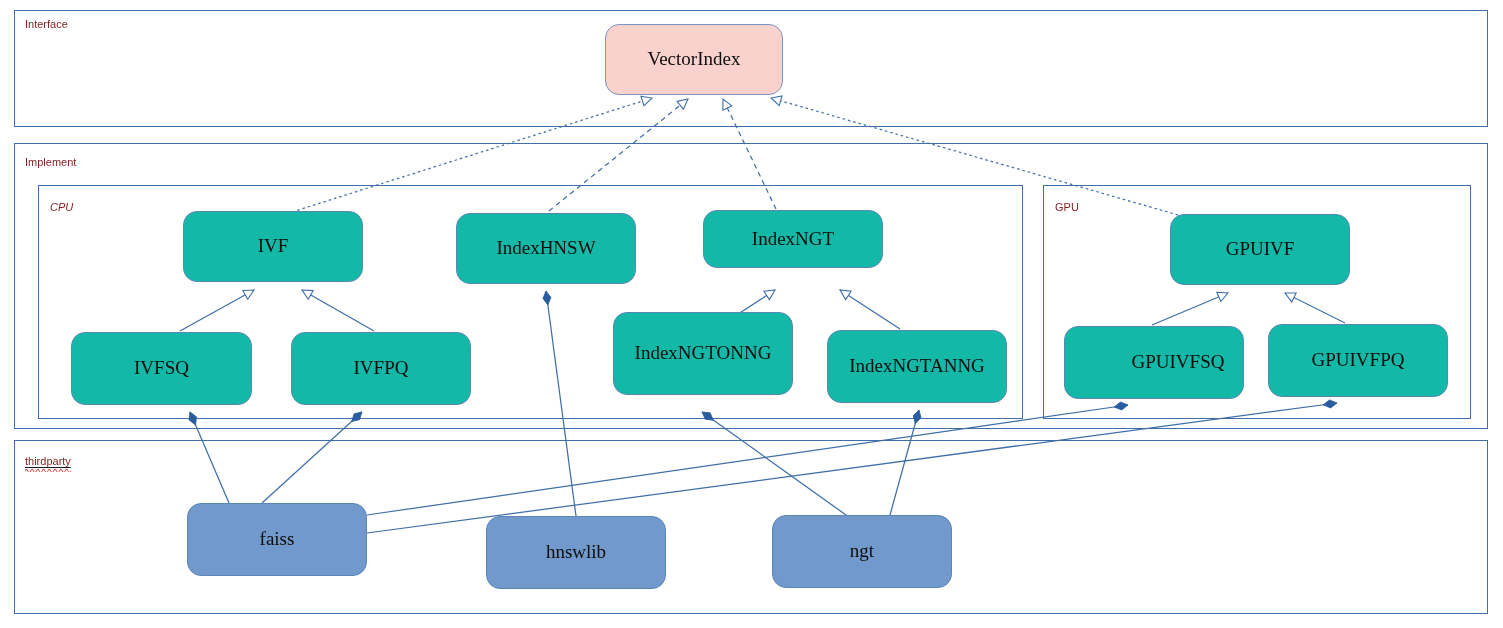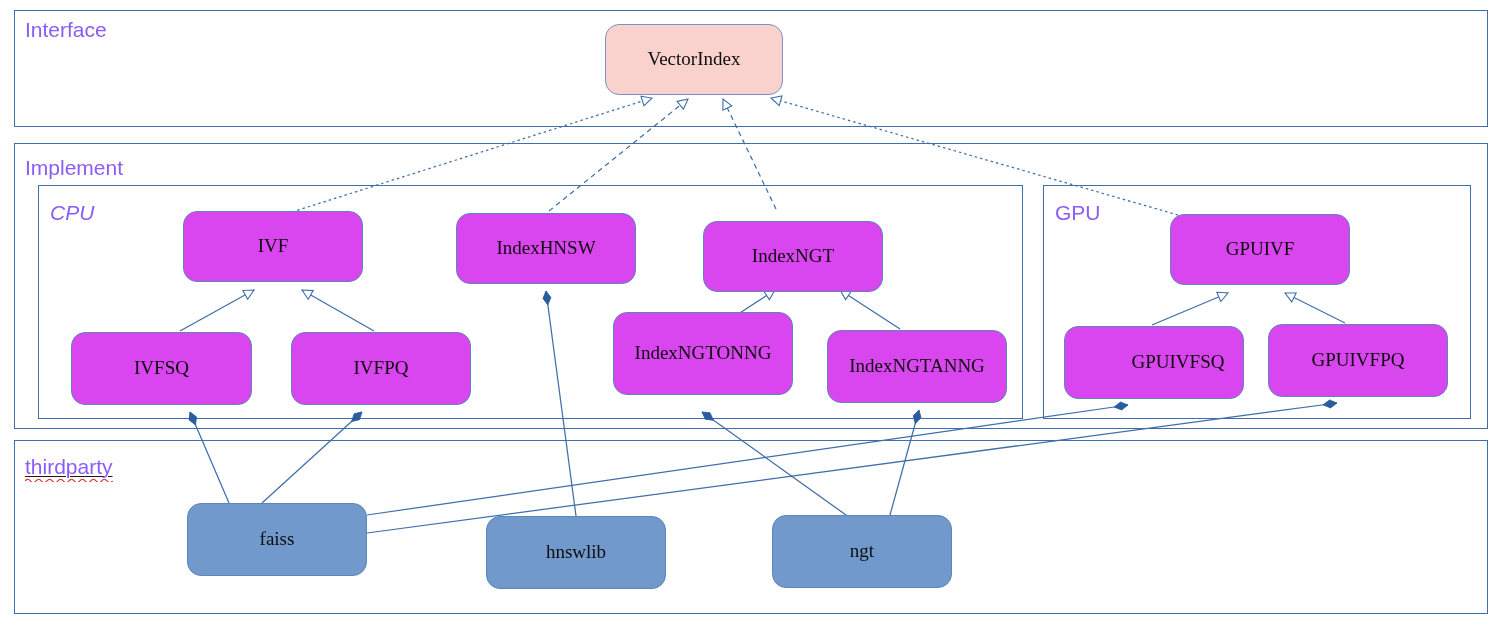--- a/index.html
+++ b/index.html
@@ -28,22 +28,22 @@
   }
   .group {
     position: absolute;
     border: 1.6px solid #3f6ea8;
     background: transparent;
     box-sizing: border-box;
   }
   .group-label {
     position: absolute;
     font-family: "Liberation Sans", sans-serif;
-    font-size: 21px;
-    color: #8b5cf6;
+    font-size: 11px;
+    color: #7f1d1d;
     white-space: nowrap;
     line-height: 1;
   }
   .group-label.spell {
     text-decoration: underline;
     text-decoration-color: #1a1a1a;
     text-decoration-thickness: 1px;
     text-underline-offset: 2px;
   }
   .squiggle {
@@ -62,21 +62,21 @@
     align-items: center;
     justify-content: center;
     font-family: "Liberation Serif", serif;
     font-size: 19px;
     color: #0d0d0d;
     text-align: center;
     line-height: 1.1;
     white-space: nowrap;
   }
   .node.interface  { background: #f9d2cd; border-color: #7994c4; }
-  .node.impl       { background: #d946ef; border-color: #5b87b8; }
+  .node.impl       { background: #14b8a6; border-color: #5b87b8; }
   .node.third      { background: #7199cb; border-color: #5b87b8; }
 </style>
 </head>
 <body>
 
 <div id="canvas">
 
   <div class="group" style="left:14px; top:10px; width:1474px; height:117px;"></div>
   <span class="group-label" style="left:25px; top:19px;">Interface</span>
 
@@ -133,21 +133,21 @@
       <path d="M 890,515 L 919,410" marker-end="url(#filled-dia)"></path>
     </g>
   </svg>
 
   <div class="node interface" style="left:605px; top:24px; width:178px; height:71px;">VectorIndex</div>
 
   <div class="node impl" style="left:183px; top:211px; width:180px; height:71px;">IVF</div>
 
   <div class="node impl" style="left:456px; top:213px; width:180px; height:71px;">IndexHNSW</div>
 
-  <div class="node impl" style="left:703px; top:221px; width:180px; height:71px;text-align:center;">IndexNGT</div>
+  <div class="node impl" style="left:703px; top:210px; width:180px; height:58px;text-align:center;">IndexNGT</div>
 
   <div class="node impl" style="left:1170px; top:214px; width:180px; height:71px;">GPUIVF</div>
 
   <div class="node impl" style="left:71px; top:332px; width:181px; height:73px;">IVFSQ</div>
 
   <div class="node impl" style="left:291px; top:332px; width:180px; height:73px;">IVFPQ</div>
 
   <div class="node impl" style="left:613px; top:312px; width:180px; height:83px;border-radius:14px;">IndexNGTONNG</div>
 
   <div class="node impl" style="left:827px; top:330px; width:180px; height:73px;">IndexNGTANNG</div>

